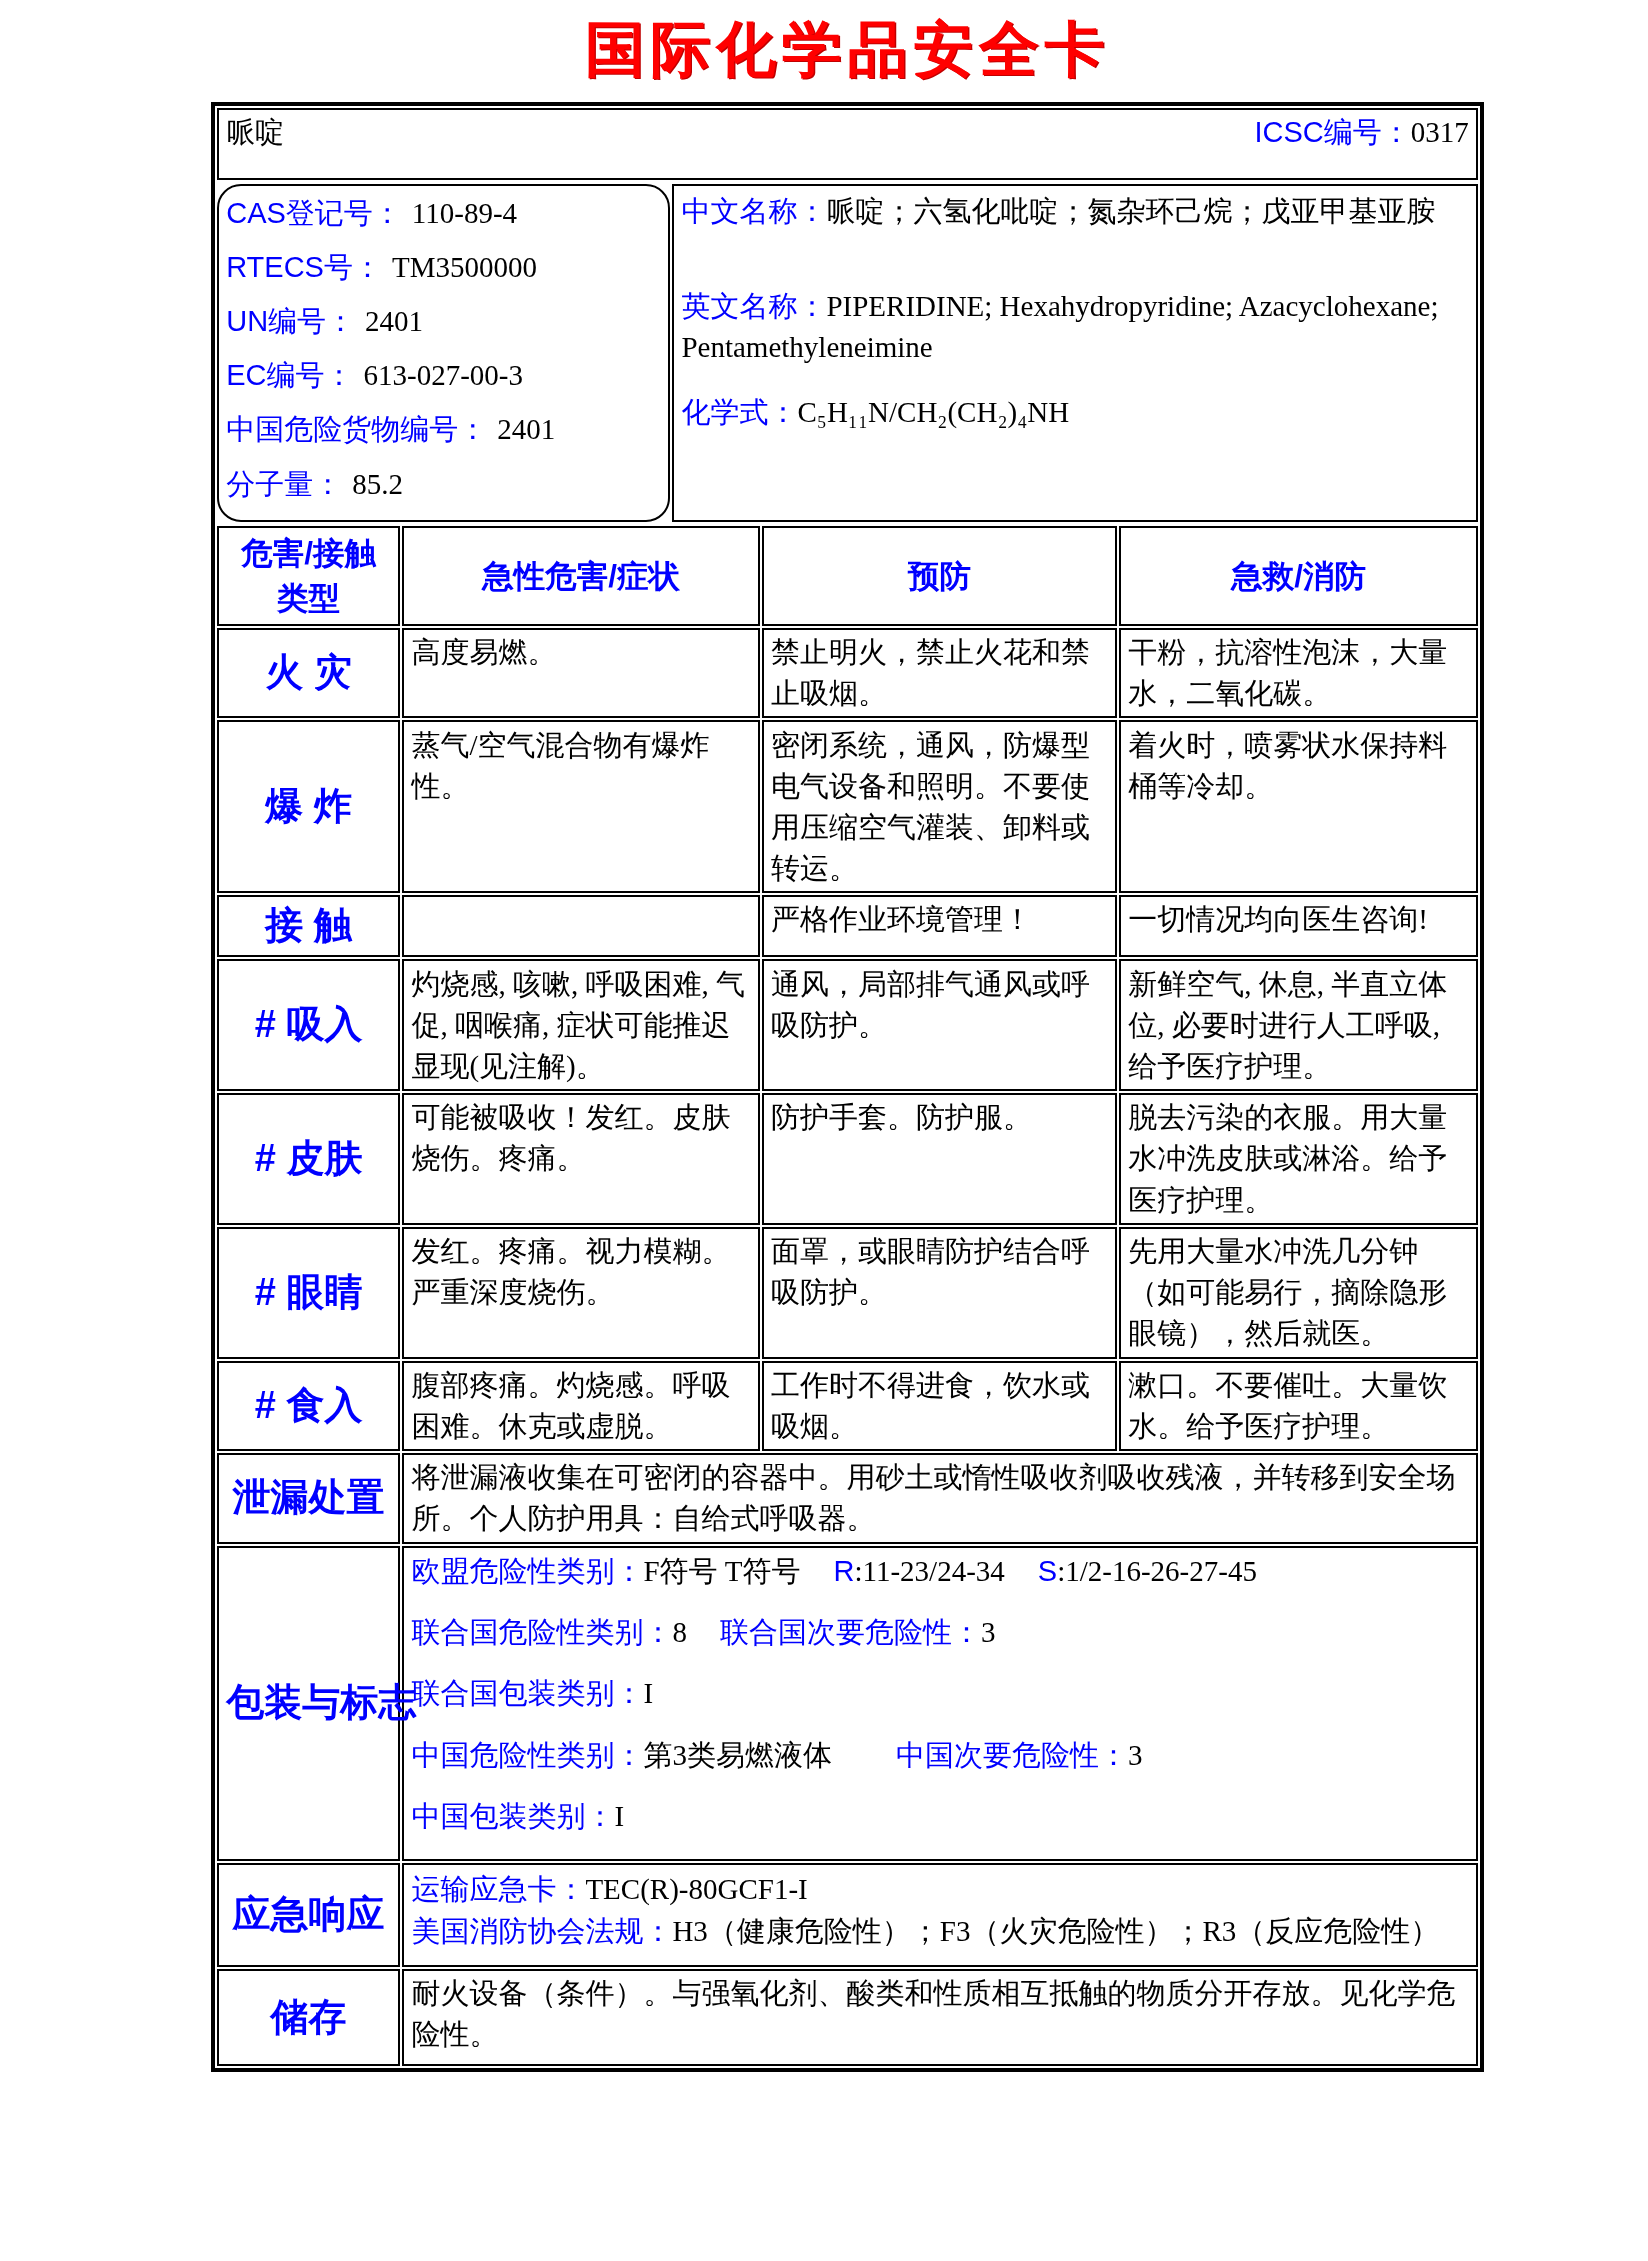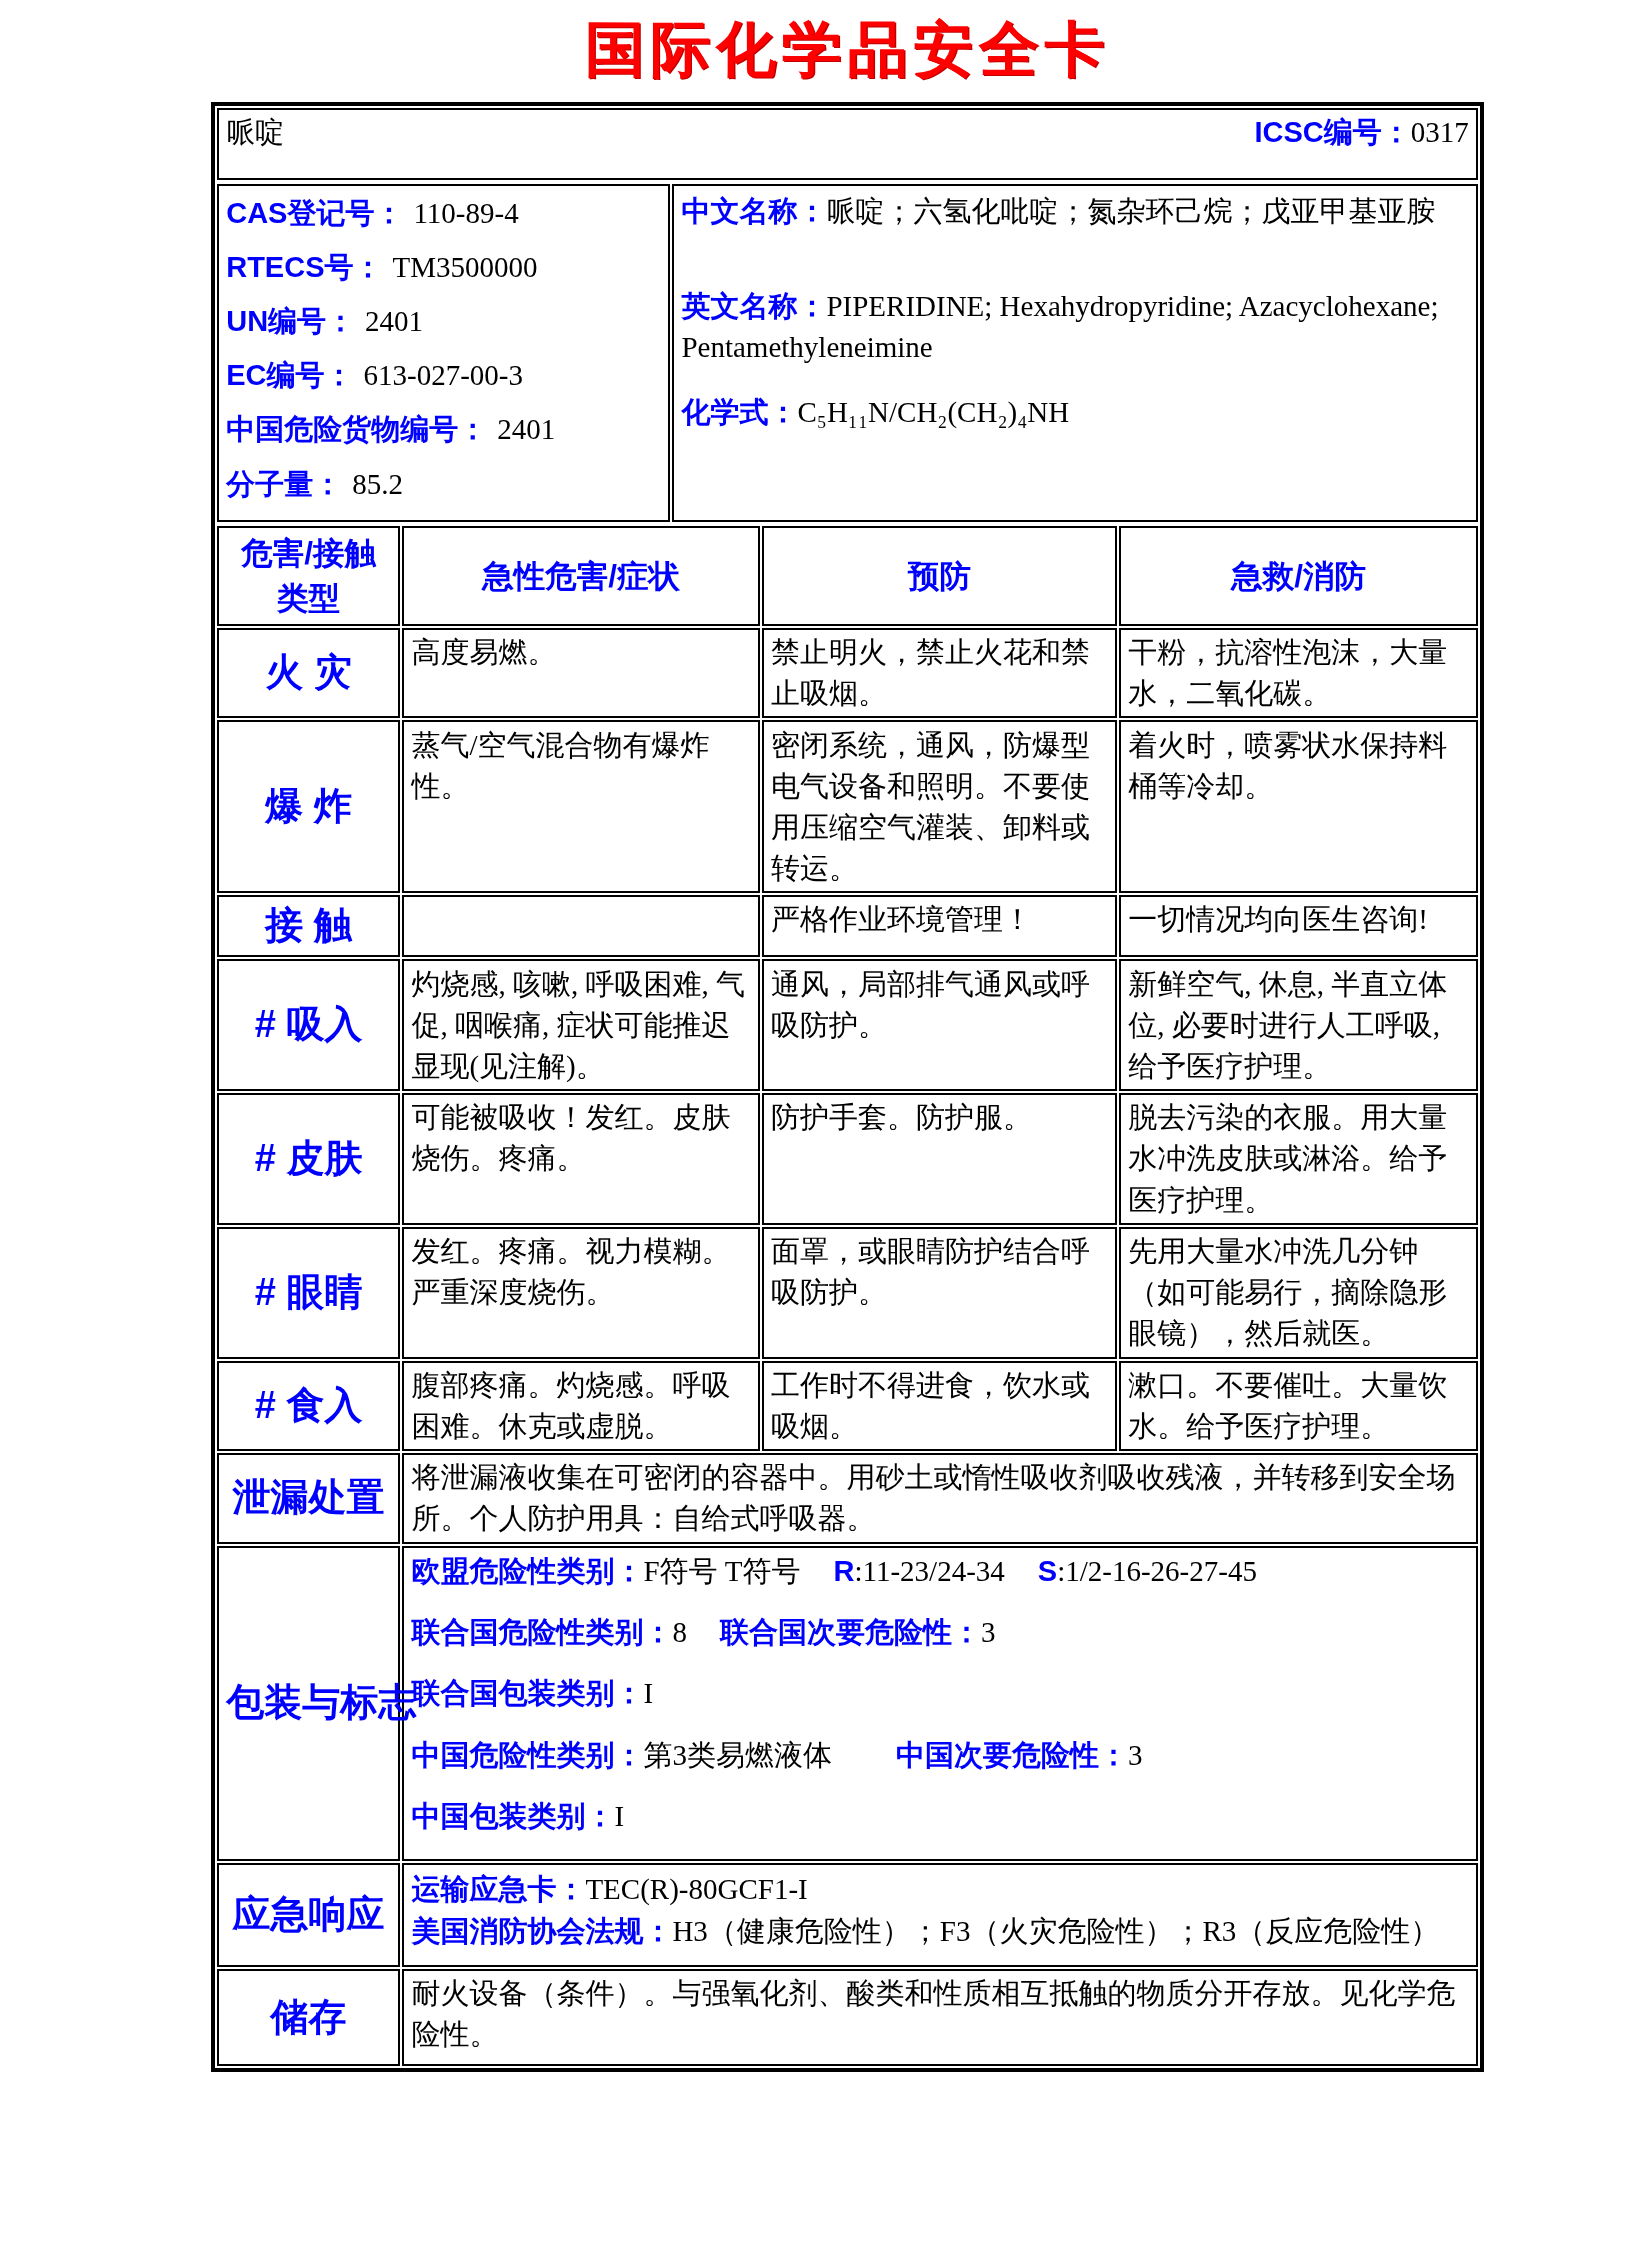--- a/index.html
+++ b/index.html
@@ -21,28 +21,28 @@
   .card{
     margin-left:211px;width:1273px;box-sizing:border-box;
     border:4.3px solid #000;background:#fff;
   }
   table.t{width:100%;border-collapse:separate;border-spacing:2.9px;table-layout:fixed;}
   table.t td{
     border:2.1px solid #000;background:#fff;vertical-align:top;
     padding:2.1px 7.2px;box-sizing:border-box;
     font-size:29px;line-height:1.42;word-break:break-word;
   }
-  .blue{color:#0000ff;font-weight:bold;font-family:"Liberation Sans","DejaVu Sans",sans-serif;}
+  .blue{color:#0000ff;font-weight:normal;font-family:"Liberation Sans","DejaVu Sans",sans-serif;}
   .val{margin-left:10px;}
   
   .t1 td{height:72px;vertical-align:middle;}
   .row1{display:flex;justify-content:space-between;align-items:center;}
   .row1 .icsc{white-space:nowrap;}
   
-  .t2 .ids{width:36%;height:272px;}
+  .t2 .ids{width:36%;height:272px;border-radius:24px;}
   .t2 .names{width:64%;}
   .id-line{margin:4.3px 0 13px 0;}
   .names p{margin:2.9px 0 0 0;}
   .names p.cn{margin-bottom:53px;}
   .names p.en{margin-bottom:24px;}
   .names{font-size:30px;}
   
   .t3 .c-label{width:14.6%;}
   .t3 .c-a{width:28.5%;}
   .t3 .c-b{width:28.3%;}

